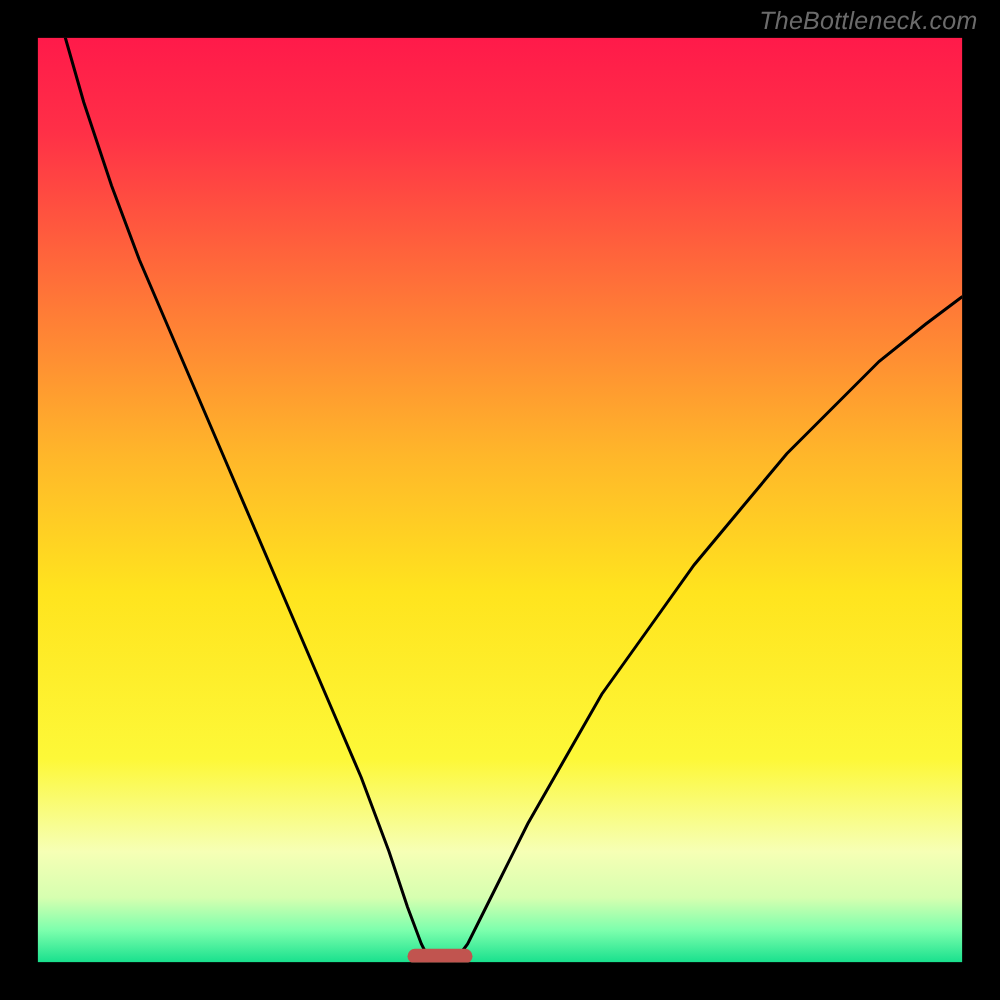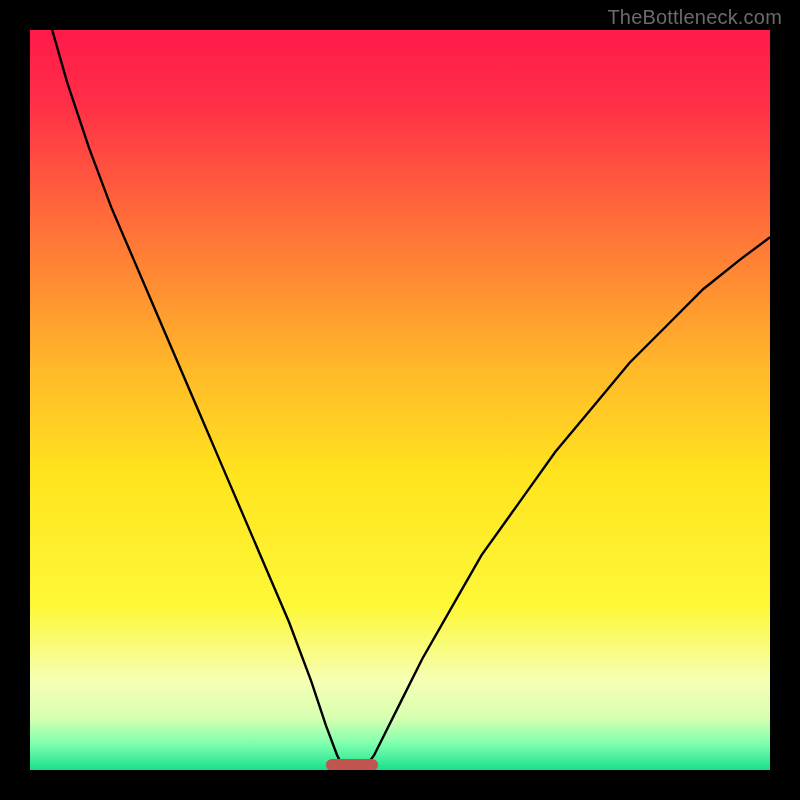--- a/index.html
+++ b/index.html
@@ -11,20 +11,21 @@
     overflow: hidden;
     font-family: Arial, Helvetica, sans-serif;
   }
   .frame {
     position: absolute;
     top: 0;
     left: 0;
     width: 800px;
     height: 676px;
     background: #000;
+    font-style: italic;
   }
   .plot-area {
     position: absolute;
     top: 30px;
     left: 30px;
     width: 740px;
     height: 740px;
     overflow: hidden;
   }
   .gradient {

